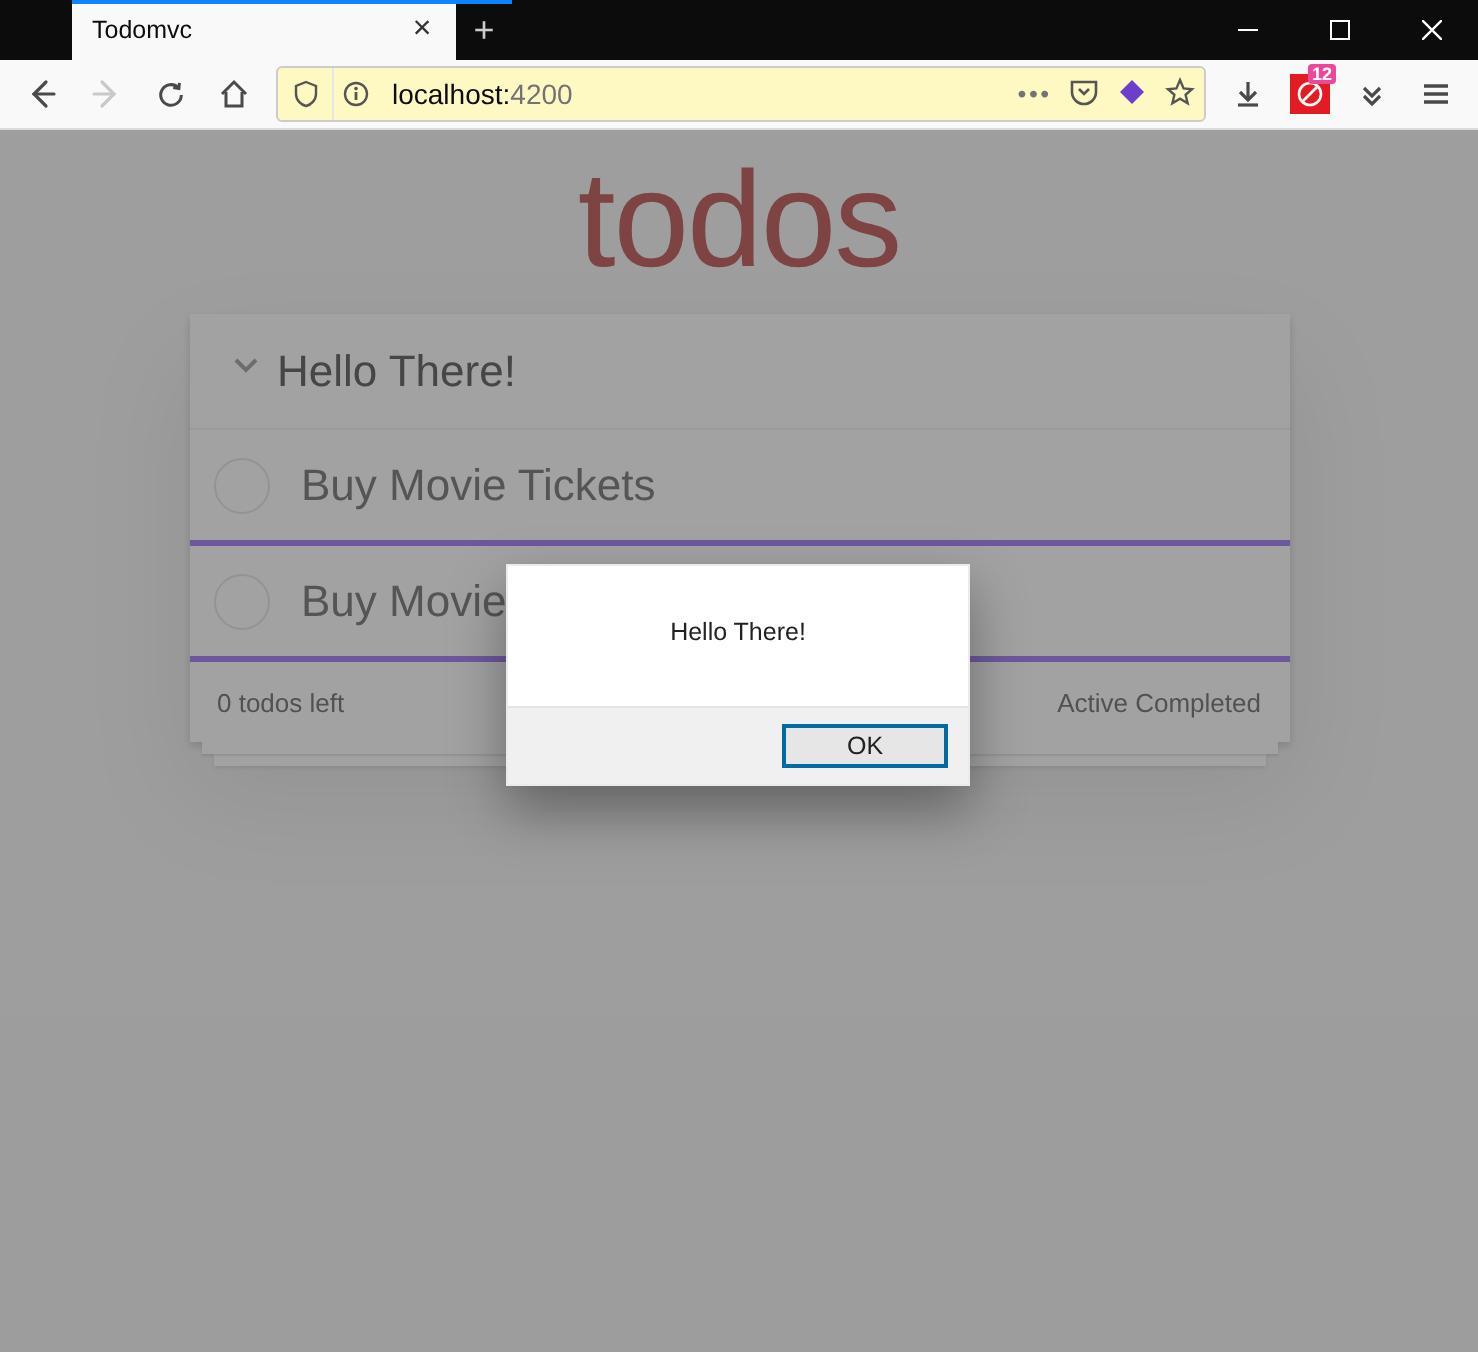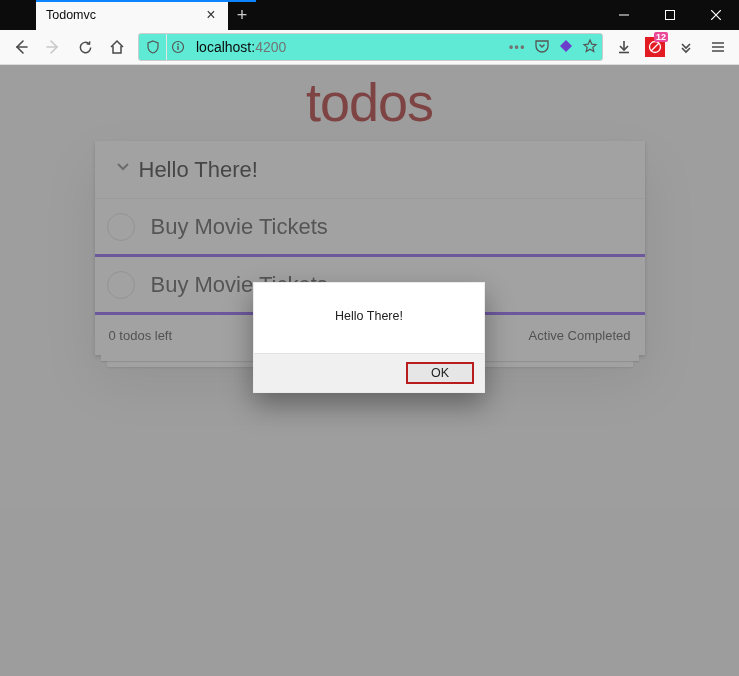--- a/index.html
+++ b/index.html
@@ -72,21 +72,21 @@
     display: inline-flex; align-items: center; justify-content: center;
     border-radius: 2px;
     color: #4a4a4a;
   }
   .tb-btn.disabled { color: #bbb; }
   .urlbar {
     flex: 1;
     height: 28px;
     border: 1px solid #ccc;
     border-radius: 3px;
-    background: #5eead4;
+    background: #fef9c3;
     display: flex; align-items: center;
     padding-left: 0;
     margin: 0 4px;
     font-size: 14px;
     color: #737373;
   }
   .urlbar .ub-seg {
     width: 28px; height: 100%;
     display: inline-flex; align-items: center; justify-content: center;
     border-right: 1px solid #e6e6e6;
@@ -118,21 +118,21 @@
     background: #f5f5f5;
   }
 
   
   .app-wrap {
     position: absolute; top: 0; left: 0; right: 0;
     display: flex; flex-direction: column; align-items: center;
   }
   h1.title {
     color: #af2f2f;
-    font-size: 54px;
+    font-size: 68px;
     font-weight: 200;
     letter-spacing: -1px;
     margin-top: 6px;
     margin-bottom: 8px;
     font-family: "Helvetica Neue", Helvetica, Arial, sans-serif;
   }
   .card {
     width: 550px;
     background: #fff;
     box-shadow:
@@ -205,23 +205,23 @@
     padding: 26px 10px 30px;
     text-align: center;
   }
   .alert .btnbar {
     background: #f0f0f0;
     border-top: 1px solid #e3e3e3;
     display:flex; justify-content:flex-end;
     padding: 8px 10px;
   }
   .alert .ok {
-    width: 68px; height: 22px;
+    width: 83px; height: 22px;
     background: #e6e6e6;
-    border: 2px solid #b91c1c;
+    border: 2px solid #0369a1;
     font-size: 12.5px;
     display:inline-flex; align-items:center; justify-content:center;
   }
 </style>
 </head>
 <body>
 
 <div class="window">
 
   <div class="titlebar">

